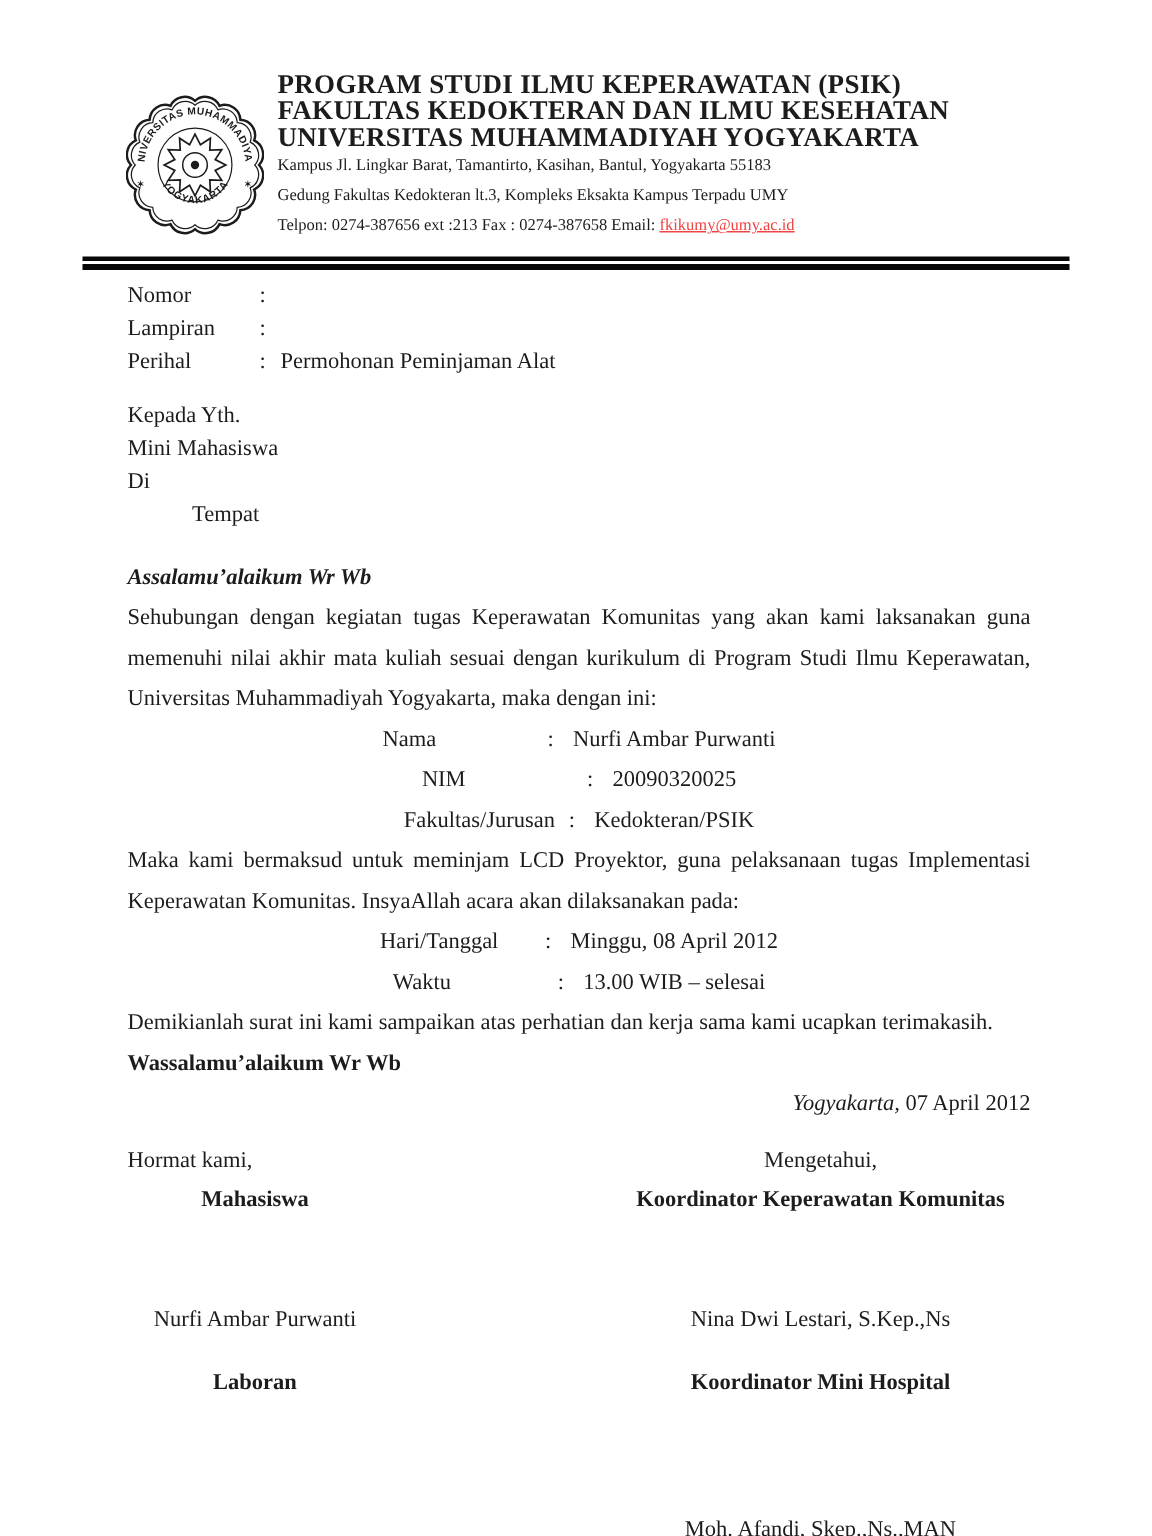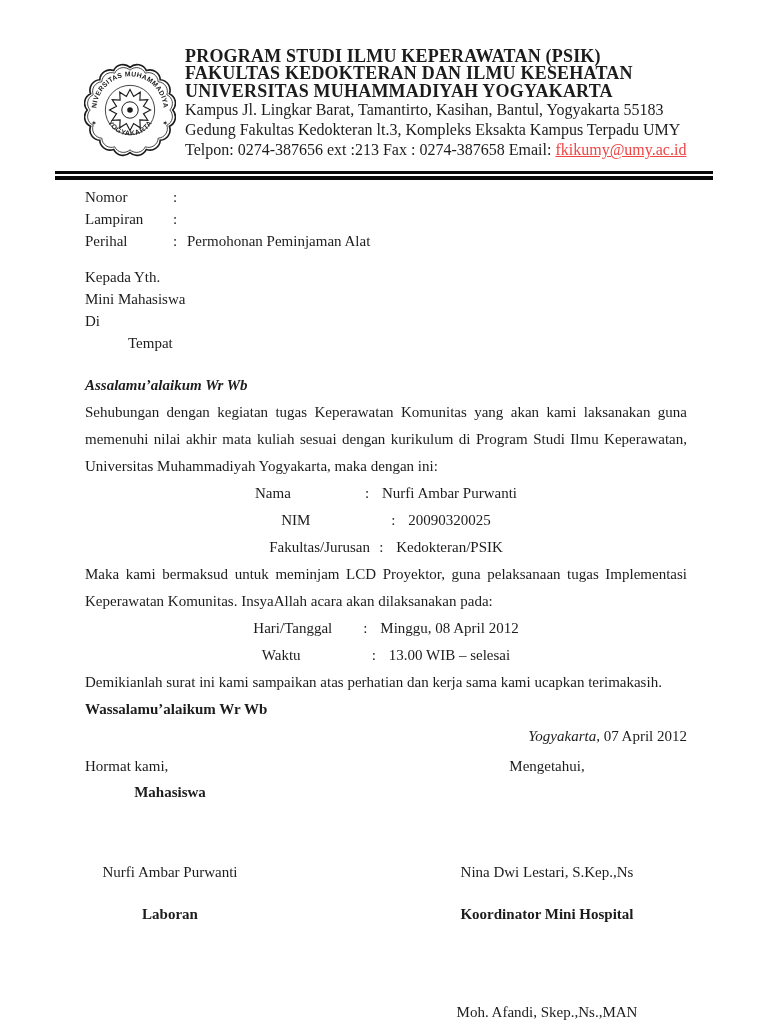--- a/index.html
+++ b/index.html
@@ -6,21 +6,21 @@
   .page{
     position:relative;width:768px;height:1024px;margin:0 auto;
     background:#ffffff;color:#1c1c1c;overflow:hidden;
     font-family:"Liberation Serif", serif;
   }
   
   .header{position:absolute;top:48px;left:84px;display:flex;}
   .logo{width:92px;height:110px;flex:none;margin-top:7px;}
   .h-text{margin-left:9px;}
   .h-bold{font-weight:bold;font-size:18px;line-height:17.4px;letter-spacing:.2px;white-space:nowrap;}
-  .h-addr{font-size:16px;line-height:20px;white-space:nowrap;}
+  .h-addr{font-size:11px;line-height:20px;white-space:nowrap;}
   .email{color:#ef4444;text-decoration:underline;cursor:pointer;}
   .rule{
     position:absolute;top:171px;left:55px;width:658px;height:9px;
     box-sizing:border-box;background:#ffffff;
     border-top:3px solid #070707;border-bottom:4px solid #070707;
   }
   
   .letter-body{position:absolute;top:186px;left:85px;width:602px;font-size:15px;}
   .meta-row{display:flex;line-height:22px;}
   .meta-label{width:88px;flex:none;}
@@ -30,21 +30,21 @@
   .salutation{margin-top:18px;line-height:27px;font-weight:bold;font-style:italic;}
   .para{line-height:27px;text-align:justify;}
   .det-row{display:flex;line-height:27px;justify-content:center;}
   .det-label{width:110px;flex:none;}
   .det-colon{width:17px;flex:none;}
   .closing-sal{line-height:27px;font-weight:bold;}
   .dateline{line-height:27px;text-align:right;}
   .dateline .city{font-style:italic;}
   
   .sig{position:relative;height:276px;}
-  .sig .line{position:absolute;line-height:27px;white-space:nowrap;}
+  .sig .line{position:absolute;line-height:27px;white-space:nowrap;margin-top:8px;}
   .sig .lcol{left:0;width:170px;text-align:center;}
   .sig .rcol{left:331px;width:262px;text-align:center;}
   .bold{font-weight:bold;}
   .r1{top:3px;} .r2{top:29px;} .r3{top:109px;} .r4{top:151px;} .r5{top:249px;}
   .hormat{left:0;top:3px;}
   
   .logo text{font-family:"Liberation Sans", sans-serif;font-weight:bold;fill:#1c1c1c;}
 </style>
 </head>
 <body>
@@ -154,19 +154,20 @@
 
     <div class="dateline"><span class="city">Yogyakarta,</span><span> 07 April 2012</span></div>
 
     <div class="sig">
       <div class="line hormat">Hormat kami,</div>
       <div class="line lcol r2 bold">Mahasiswa</div>
       <div class="line lcol r3">Nurfi Ambar Purwanti</div>
       <div class="line lcol r4 bold">Laboran</div>
 
       <div class="line rcol r1">Mengetahui,</div>
+      <div class="line rcol r2 bold">Koordinator Keperawatan Komunitas</div>
       <div class="line rcol r3">Nina Dwi Lestari, S.Kep.,Ns</div>
       <div class="line rcol r4 bold">Koordinator Mini Hospital</div>
       <div class="line rcol r5">Moh. Afandi, Skep.,Ns.,MAN</div>
     </div>
 
   </div>
 </div>
 
 </body></html>

